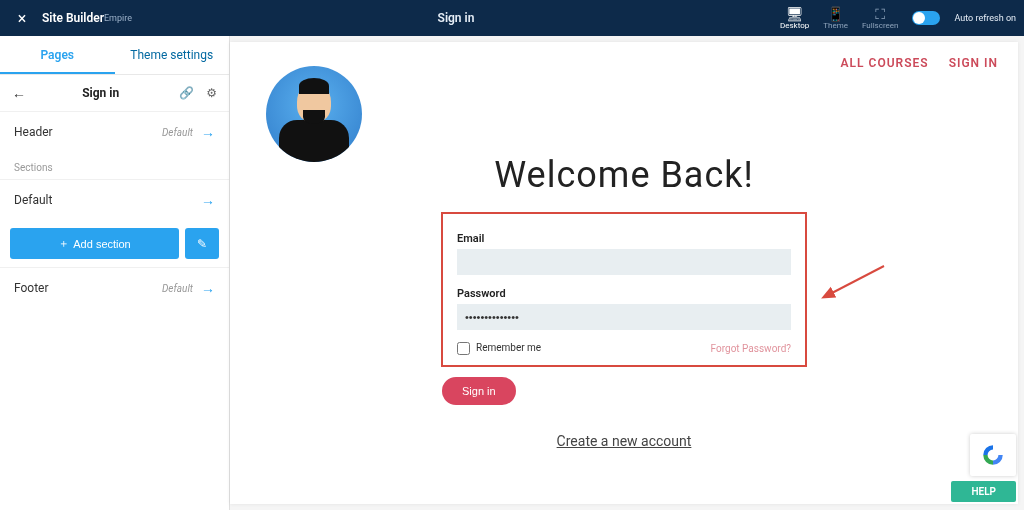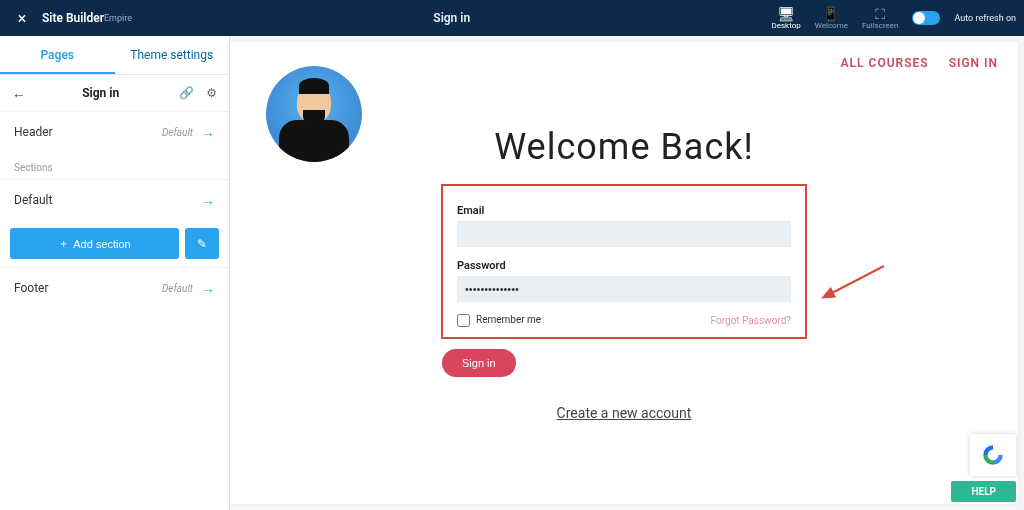--- a/index.html
+++ b/index.html
@@ -36,21 +36,21 @@
     .brushbtn { width: 34px; background: #2aa3ef; border: none; border-radius: 3px; color: #fff; cursor: pointer; font-size: 12px; }
     .preview { flex: 1; background: #fff; margin: 6px 6px 6px 0; box-shadow: 0 0 4px rgba(0,0,0,0.08); position: relative; overflow: hidden; }
     .pv-header { position: absolute; top: 14px; right: 20px; display: flex; gap: 20px; font-size: 12px; letter-spacing: 1px; color: #cc4a5a; font-weight: 600; }
     .pv-header a { cursor: pointer; }
     .avatar { position: absolute; top: 24px; left: 36px; width: 96px; height: 96px; border-radius: 50%; background: radial-gradient(circle at 50% 40%, #5ab0ef 0%, #2f7bc9 100%); overflow: hidden; display: flex; align-items: flex-end; justify-content: center; }
     .avatar-person { width: 70px; height: 80px; position: relative; }
     .avatar-head { width: 34px; height: 40px; background: #f0c8a0; border-radius: 50% 50% 40% 40%; margin: 0 auto; position: relative; }
     .avatar-hair { position: absolute; top: -4px; left: 2px; width: 30px; height: 16px; background: #111; border-radius: 50% 50% 0 0; }
     .avatar-beard { position: absolute; bottom: -2px; left: 6px; width: 22px; height: 14px; background: #111; border-radius: 0 0 50% 50%; }
     .avatar-body { width: 70px; height: 44px; background: #111; border-radius: 18px 18px 0 0; margin-top: -2px; }
-    .heading { text-align: center; font-size: 36px; color: #222; font-weight: 400; margin-top: 84px; letter-spacing: 1px; }
+    .heading { text-align: center; font-size: 36px; color: #222; font-weight: 400; margin-top: 112px; letter-spacing: 1px; }
     .formbox { width: 366px; margin: 16px auto 0; border: 2px solid #d84a3f; padding: 18px 14px 10px; position: relative; }
     .arrow-ann { position: absolute; top: 222px; right: 132px; }
     .arrow-ann svg { overflow: visible; }
     .flabel { font-size: 11px; font-weight: 600; color: #222; margin-bottom: 4px; }
     .finput { width: 100%; background: #e8eef1; border: none; height: 26px; margin-bottom: 12px; padding: 0 8px; font-size: 11px; color: #333; }
     .frow { display: flex; align-items: center; justify-content: space-between; font-size: 10px; }
     .frow .left { display: flex; align-items: flex-start; gap: 6px; color: #333; }
     .frow .right { color: #cc4a5a; opacity: 0.6; cursor: pointer; }
     .signin-btn { margin: 10px 0 0 212px; background: #d9455f; color: #fff; border: none; border-radius: 16px; padding: 8px 20px; font-size: 11px; cursor: pointer; }
     .create { text-align: center; margin-top: 28px; font-size: 14px; text-decoration: underline; color: #444; cursor: pointer; }
@@ -68,21 +68,21 @@
     <span class="t2">Empire</span>
   </div>
   <div class="tb-center">Sign in</div>
   <div class="tb-right">
     <div class="tb-dev active">
       <span class="ic">🖥</span>
       <span>Desktop</span>
     </div>
     <div class="tb-dev">
       <span class="ic">📱</span>
-      <span>Welcome</span>
+      <span>Theme</span>
     </div>
     <div class="tb-dev">
       <span class="ic">⛶</span>
       <span>Fullscreen</span>
     </div>
     <div class="toggle">
         <div class="knob"></div>
       </div>
     <span class="autoref">Auto refresh on</span>
   </div>

